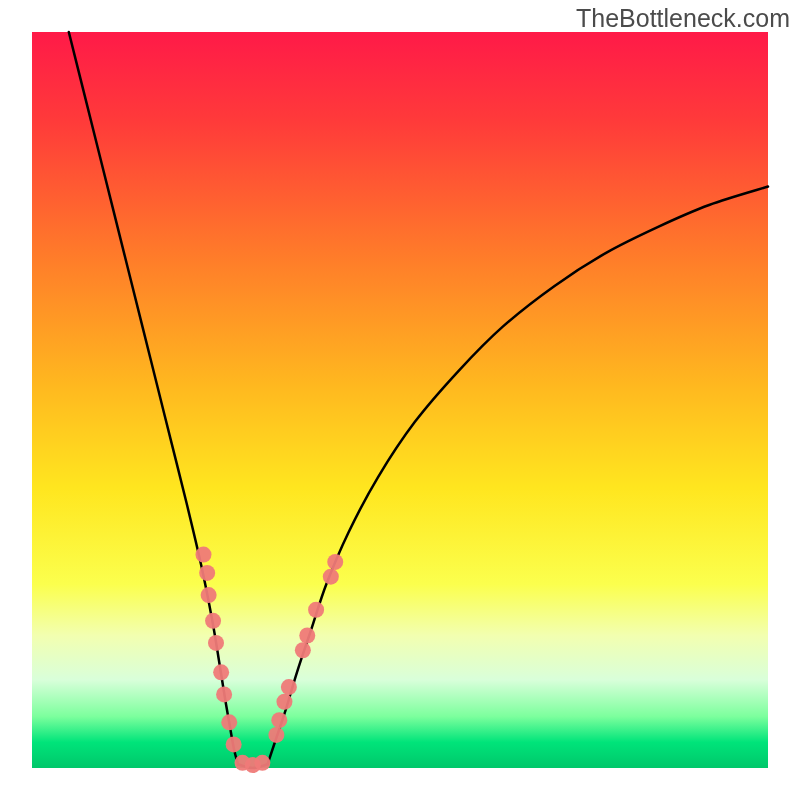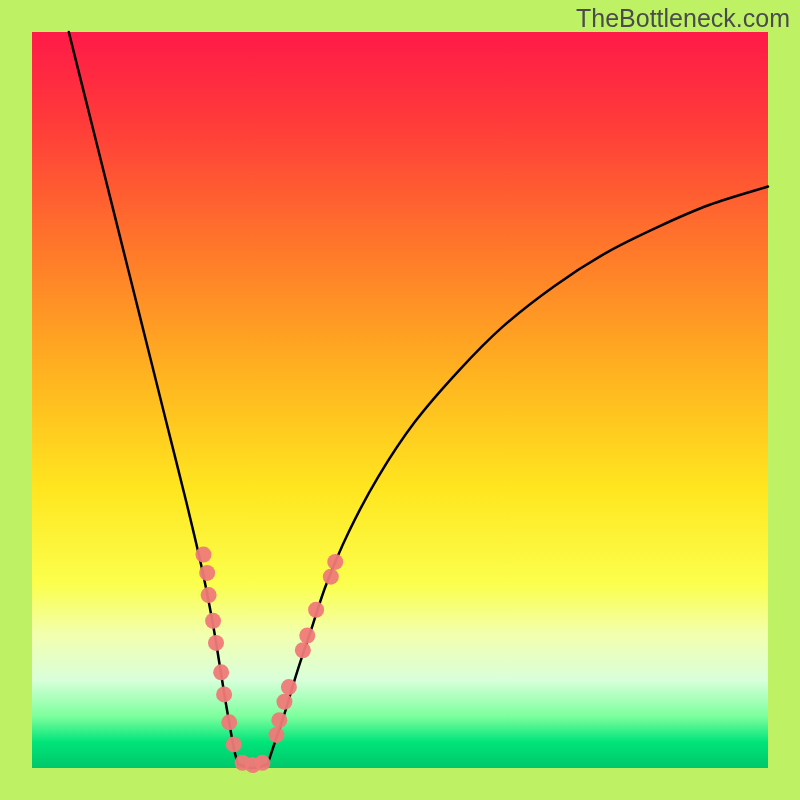--- a/index.html
+++ b/index.html
@@ -8,21 +8,21 @@
     width: 800px;
     height: 800px;
     overflow: hidden;
     background: #000;
     font-family: Arial, Helvetica, sans-serif;
   }
   .frame {
     position: relative;
     width: 800px;
     height: 800px;
-    background: #bef264;
+    background: #ffffff;
   }
   .watermark {
     position: absolute;
     top: 4px;
     right: 10px;
     color: #4b4b4b;
     font-size: 25px;
     font-weight: 500;
     letter-spacing: 0px;
     user-select: none;

